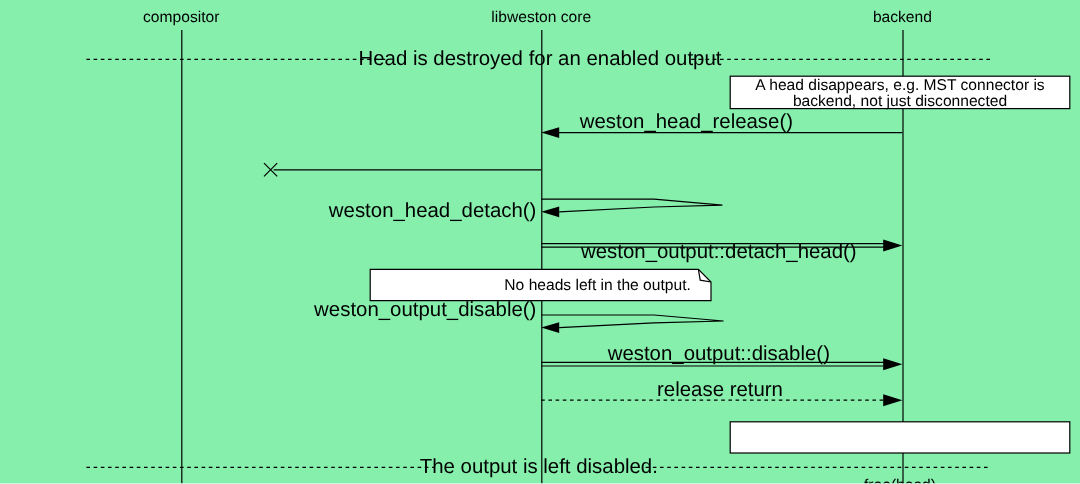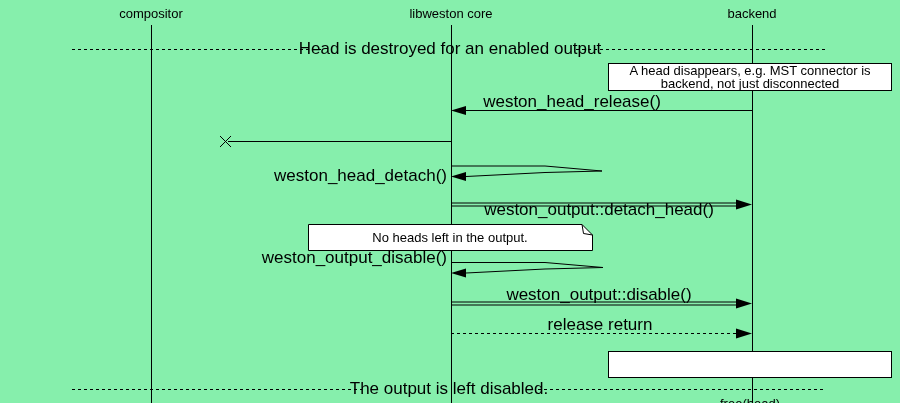--- a/index.html
+++ b/index.html
@@ -110,21 +110,21 @@
     <span>backend, not just disconnected</span>
   </div>
 
   <div class="label centered" style="left:572px; top:95px;">weston_head_release()</div>
 
 
   <div class="label right-aligned" style="right:453px; top:155px;margin-top:14px;">weston_head_detach()</div>
 
   <div class="label centered" style="left:599px; top:203px;">weston_output::detach_head()</div>
 
-  <div class="note-text" style="left:308px; top:224px; width:284px; height:26px;">
+  <div class="note-text" style="left:308px; top:224px; width:284px; height:26px;padding-left:48px;">
     <span>No heads left in the output.</span>
   </div>
 
   <div class="label right-aligned" style="right:453px; top:251px;">weston_output_disable()</div>
 
   <div class="label centered" style="left:599px; top:288px;">weston_output::disable()</div>
 
   <div class="label centered" style="left:600px; top:318px;">release return</div>
 
   <div class="note-text" style="left:608px; top:351px; width:284px; height:27px;margin-top:39px;">

